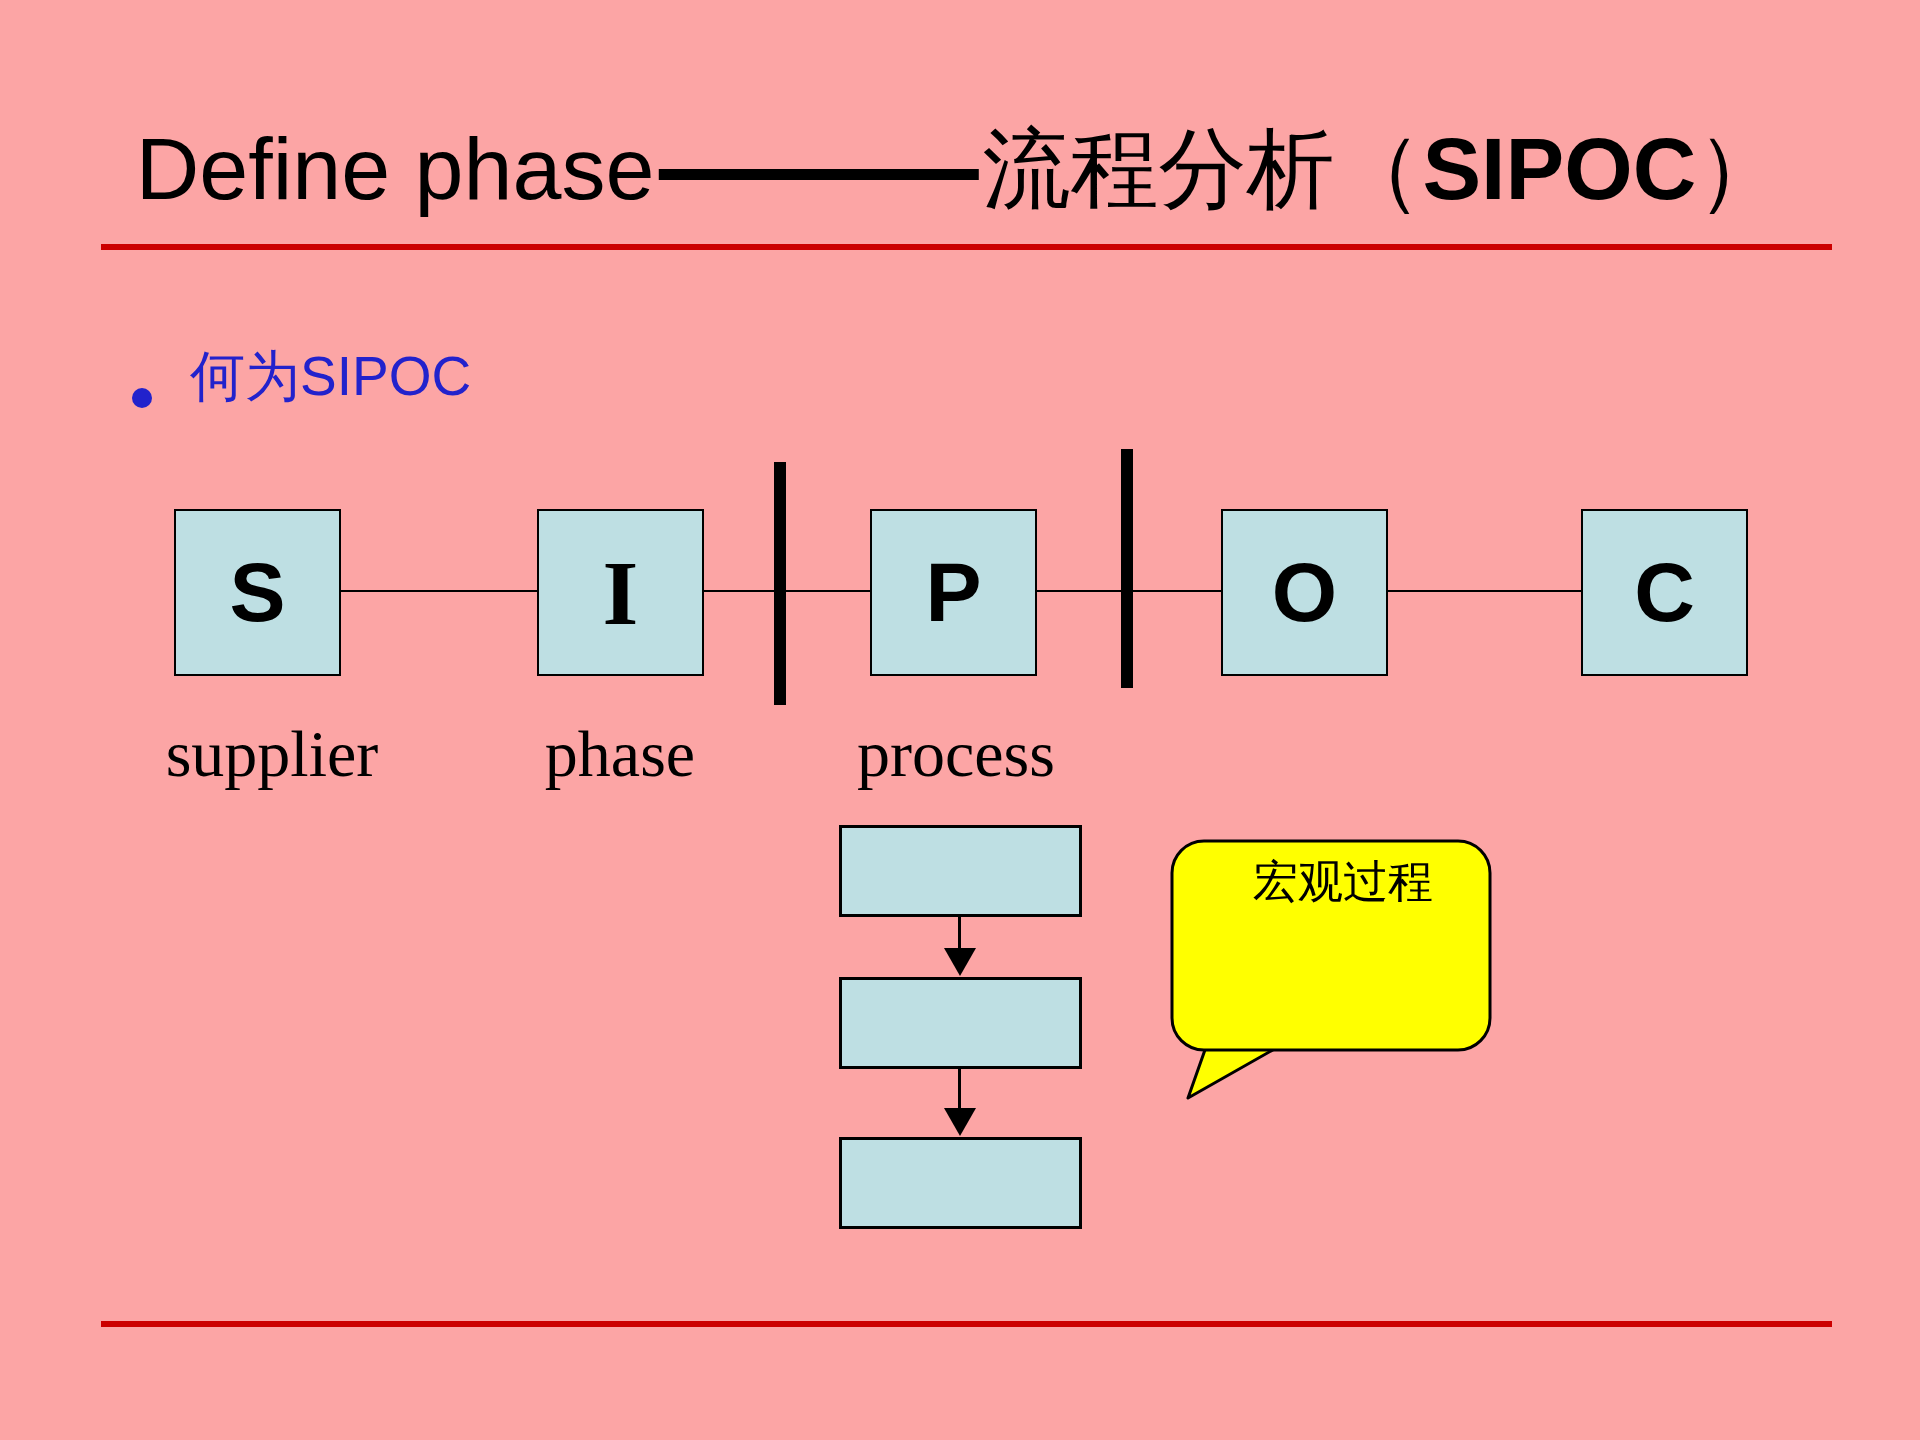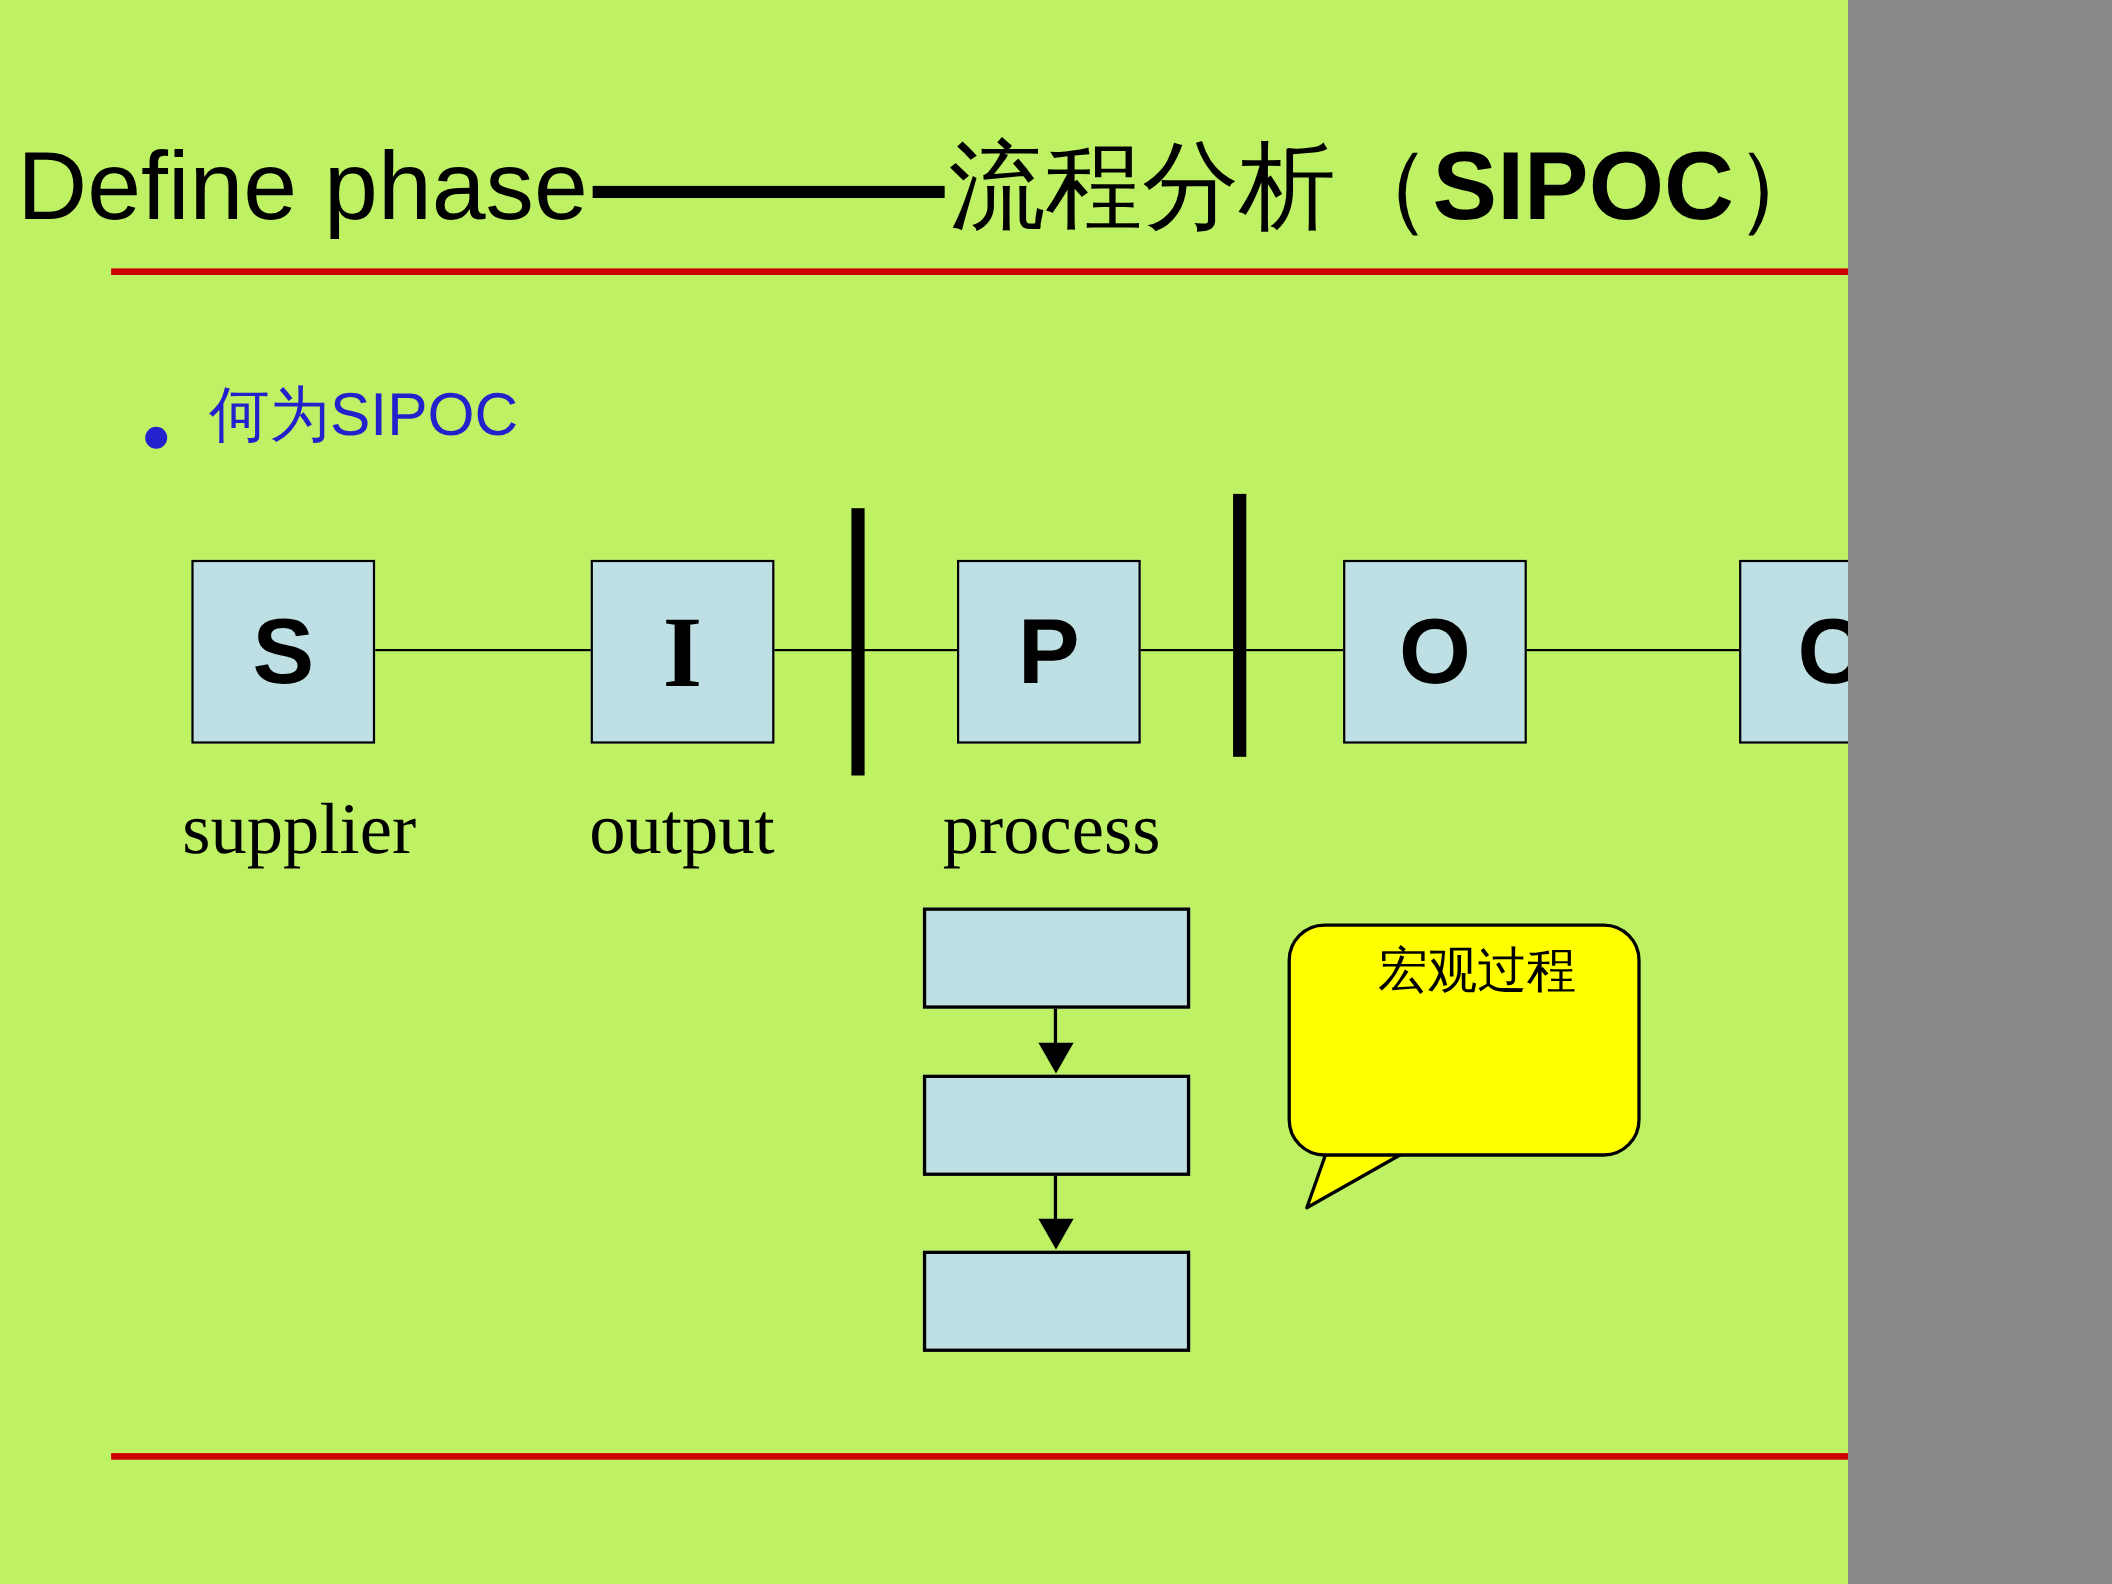--- a/index.html
+++ b/index.html
@@ -1,19 +1,19 @@
 <!DOCTYPE html>
 <html style="--accent-red: #CC0000; --bullet-blue: #2222CC; --box-fill: #BEDFE3; --callout-yellow: #FFFF00; --line-black: #000000;"><head>
 <meta charset="utf-8">
 <style>
   html,body{margin:0;padding:0;background:#888;}
   .slide{
     position:relative;
-    width:1680px;height:1440px;
-    background:#bef264;
+    width:1920px;height:1440px;
+    background:#fca5a5;
     overflow:hidden;
     font-family:"Liberation Sans",sans-serif;
     color:#000;
   }
 
   
   .title{
     position:absolute;
     top:118px;left:50%;
     transform:translateX(-50%);
@@ -184,21 +184,21 @@
     <span>O</span>
   </div>
   <div class="sipoc-box box-c">
     <span>C</span>
   </div>
 
   <div class="boundary-bar bar-1"></div>
   <div class="boundary-bar bar-2"></div>
 
   <div class="box-label label-supplier">supplier</div>
-  <div class="box-label label-input">output</div>
+  <div class="box-label label-input">phase</div>
   <div class="box-label label-process">process</div>
 
   <div class="flow-rect flow-1"></div>
   <div class="arrow-shaft shaft-1"></div>
   <div class="arrow-head head-1"></div>
   <div class="flow-rect flow-2"></div>
   <div class="arrow-shaft shaft-2"></div>
   <div class="arrow-head head-2"></div>
   <div class="flow-rect flow-3"></div>
 

